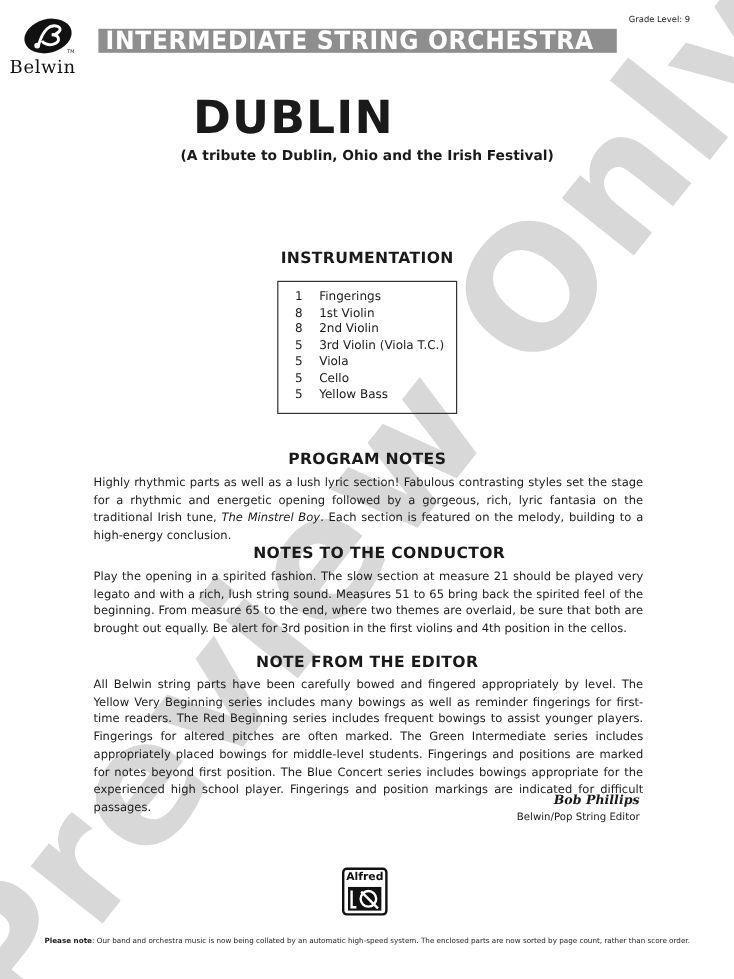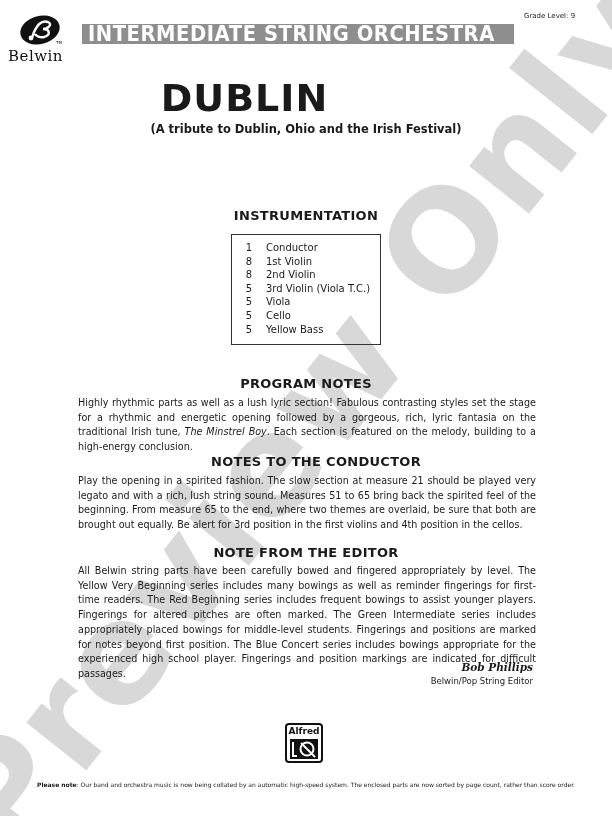--- a/index.html
+++ b/index.html
@@ -130,21 +130,21 @@
   <div class="series-banner-text">INTERMEDIATE STRING ORCHESTRA</div>
   <div class="grade-level">Grade Level: 9</div>
 
   <div class="title">DUBLIN</div>
   <div class="subtitle">(A tribute to Dublin, Ohio and the Irish Festival)</div>
 
   <div class="section-heading" style="top:208px;">INSTRUMENTATION</div>
   <div class="instr-box">
     <div class="instr-row">
       <span class="instr-qty">1</span>
-      <span class="instr-name">Conductor</span>
+      <span class="instr-name">Fingerings</span>
     </div>
     <div class="instr-row">
       <span class="instr-qty">8</span>
       <span class="instr-name">1st Violin</span>
     </div>
     <div class="instr-row">
       <span class="instr-qty">8</span>
       <span class="instr-name">2nd Violin</span>
     </div>
     <div class="instr-row">

